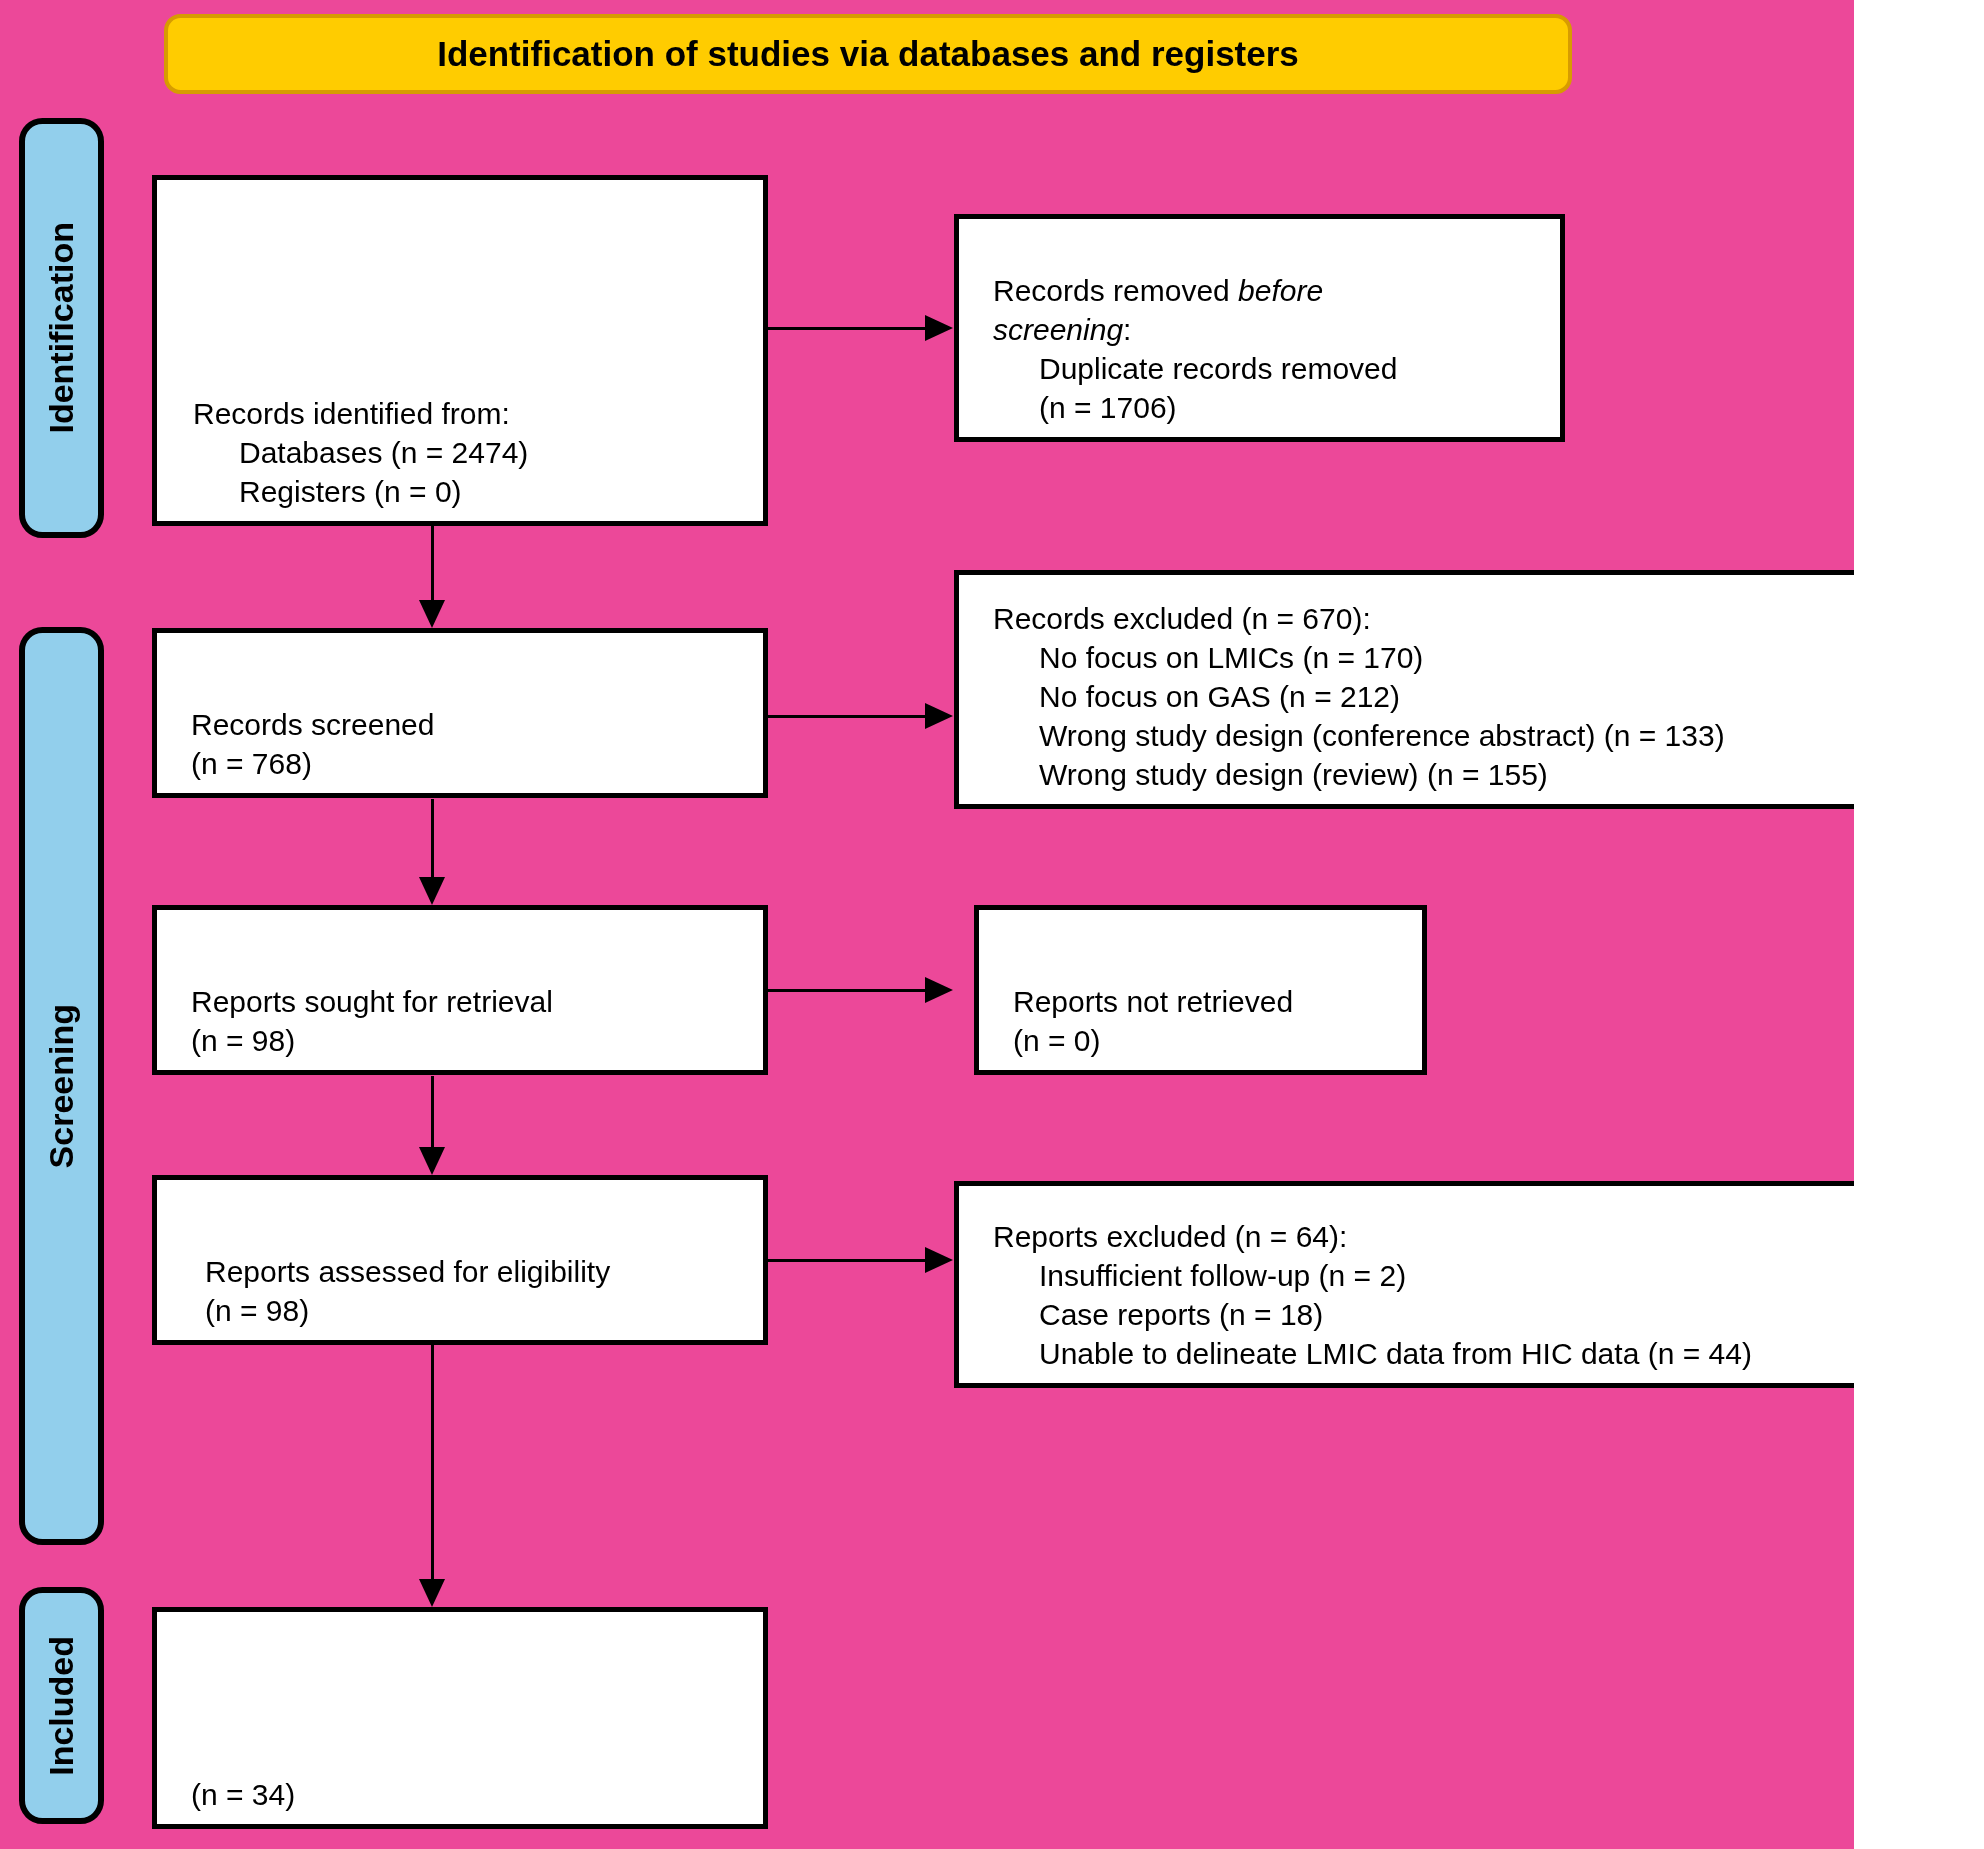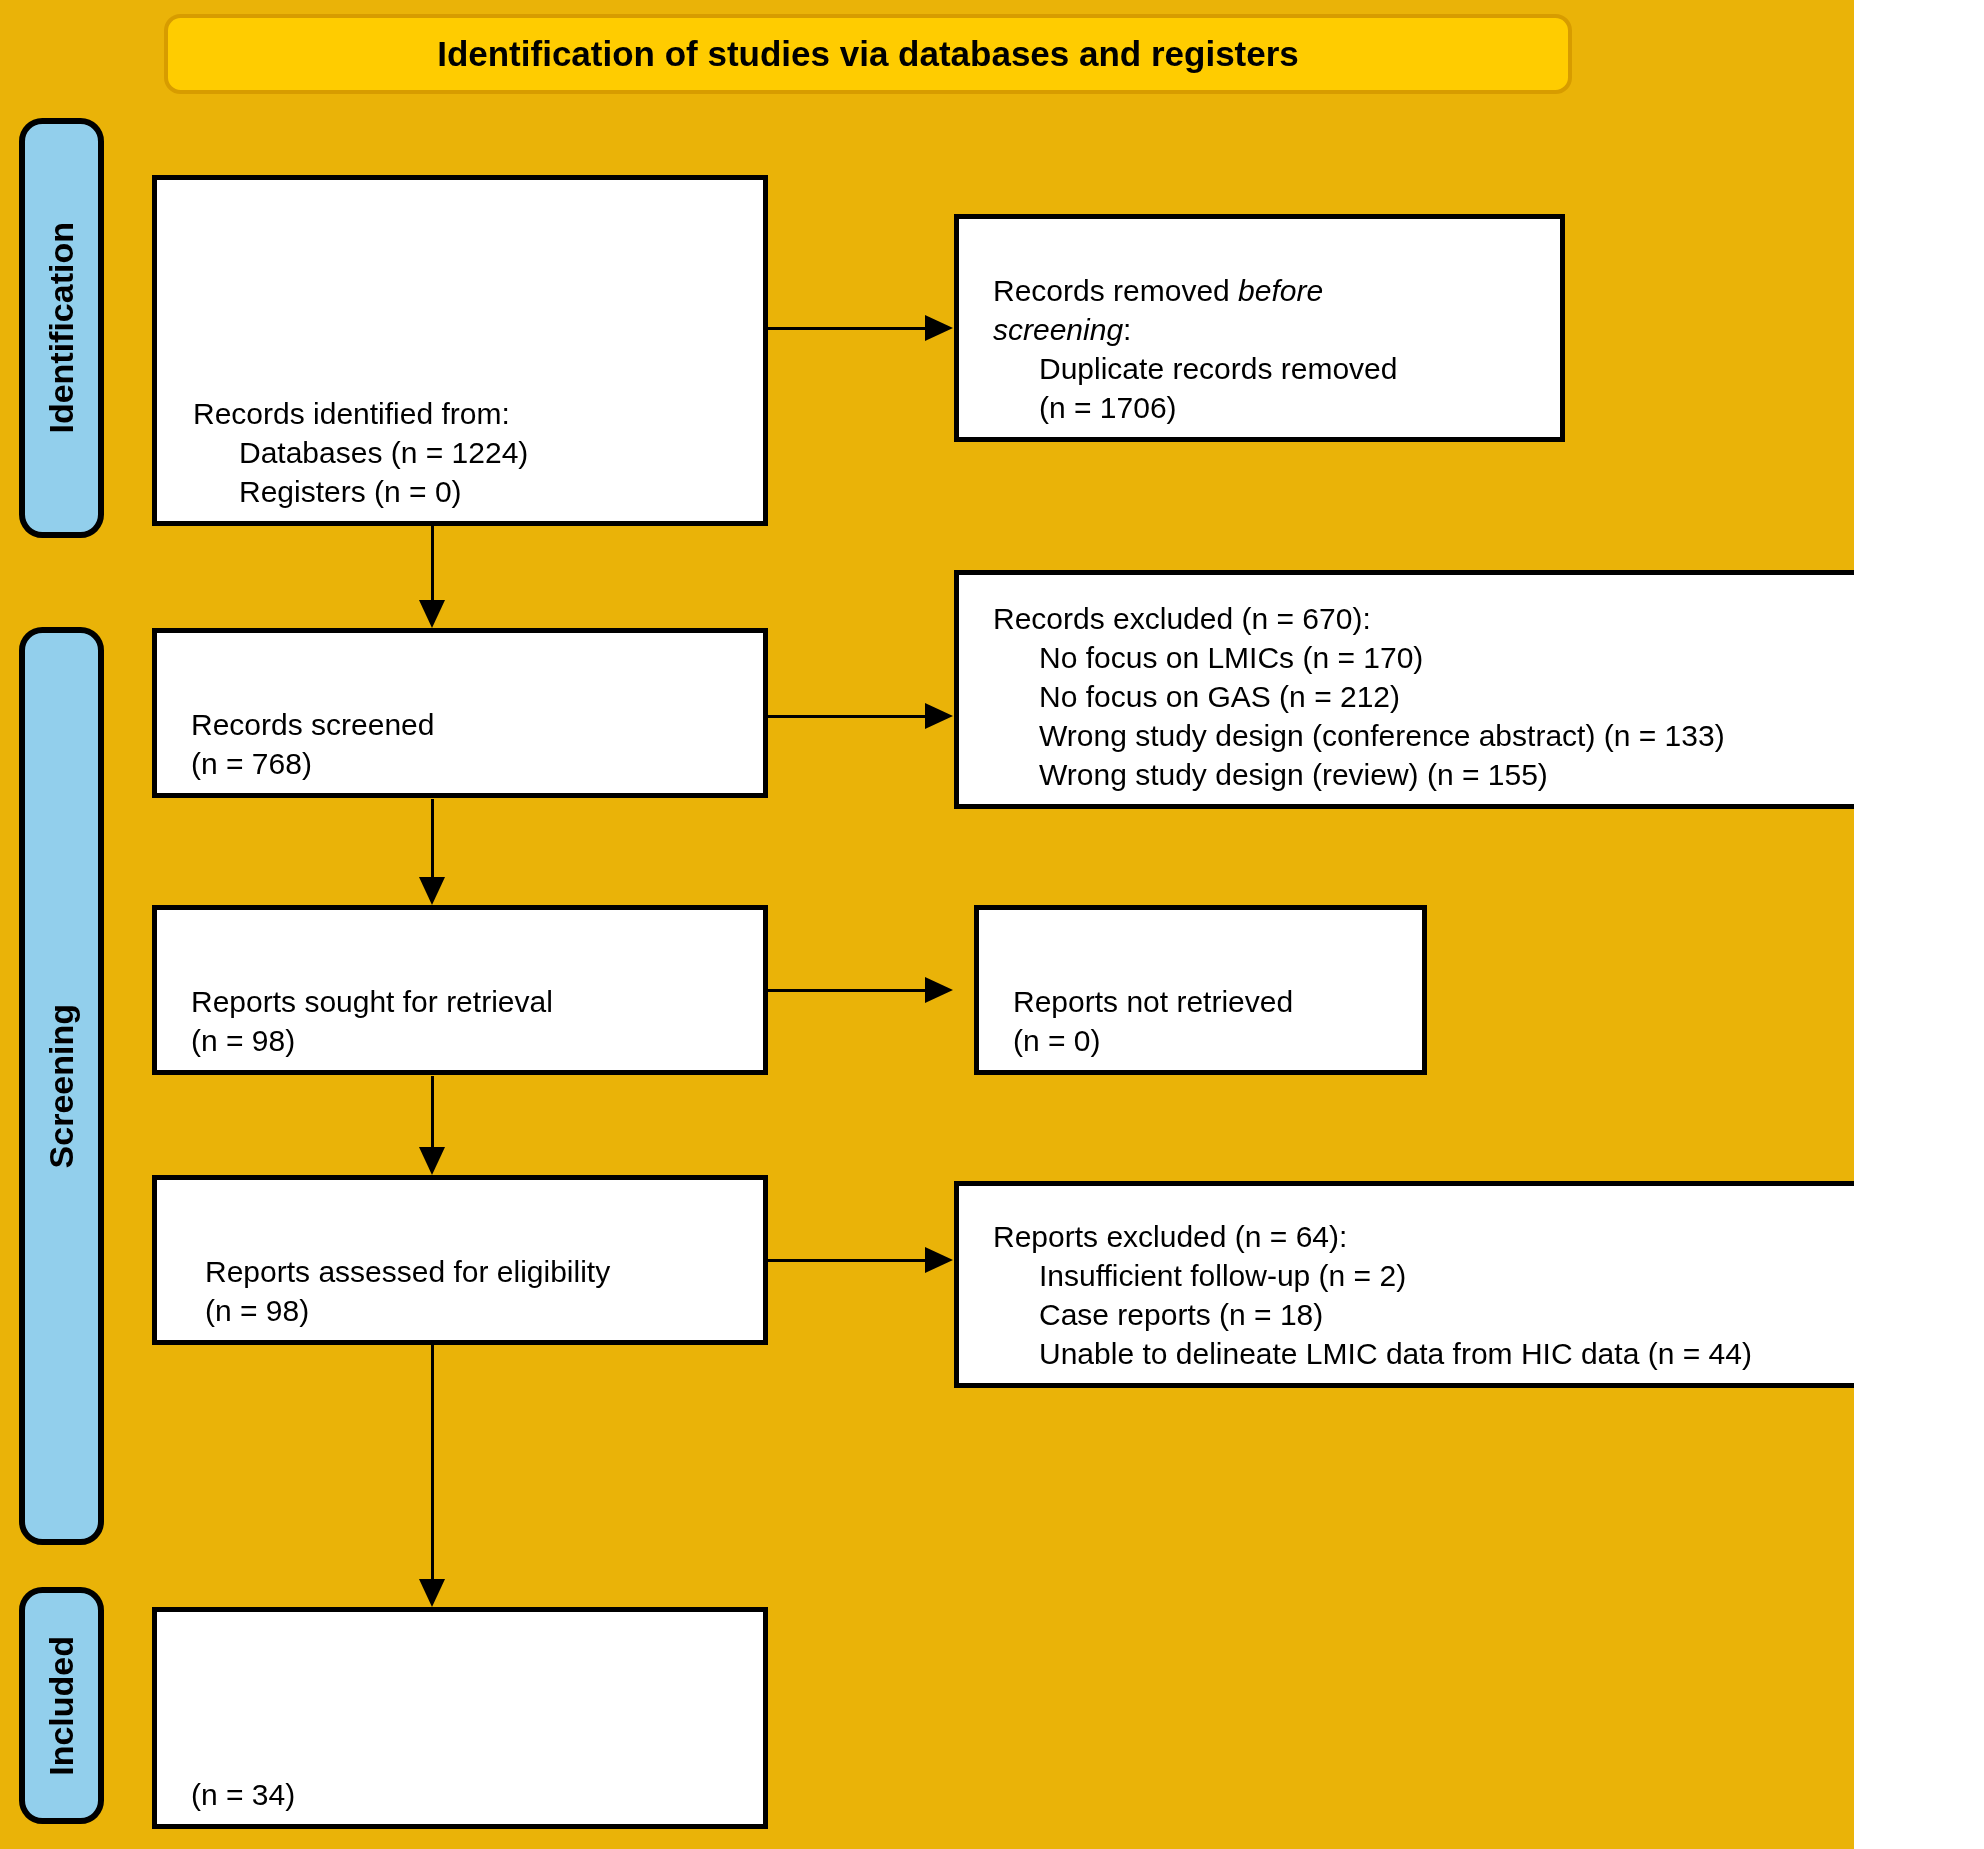--- a/index.html
+++ b/index.html
@@ -1,17 +1,17 @@
 <!DOCTYPE html>
 <html style="font-size:7.8px"><head>
 <meta charset="utf-8">
 <style>
   html,body{margin:0;padding:0;background:#ffffff;}
   .canvas{
-    position:relative;width:1854px;height:1850px;background:#eab308;
+    position:relative;width:1854px;height:1850px;background:#ec4899;
     font-family:"Liberation Sans", sans-serif;color:#000;overflow:hidden;
   }
   .banner{
     position:absolute;left:164px;top:13.6px;width:1408px;height:80px;
     background:#FFCC00;border:4.9px solid #D79C00;border-radius:16.6px;
     box-sizing:border-box;display:flex;align-items:center;justify-content:center;
     font-weight:bold;font-size:35px;
   }
   .stage{
     position:absolute;left:18.5px;width:85px;background:#92CFEC;
@@ -53,21 +53,21 @@
   </div>
   <div class="stage" style="top:627px;height:918px;">
     <span class="vtext">Screening</span>
   </div>
   <div class="stage" style="top:1587px;height:237px;">
     <span class="vtext">Included</span>
   </div>
 
   <div class="box" style="left:152px;top:175px;width:616px;height:351px;padding-left:36px;">
     <div class="line">Records identified from:</div>
-    <div class="line sub">Databases (n = 1224)</div>
+    <div class="line sub">Databases (n = 2474)</div>
     <div class="line sub">Registers (n = 0)</div>
   </div>
 
   <div class="box" style="left:954px;top:214px;width:611px;height:228px;">
     <div class="line"><span>Records removed </span><i>before</i></div>
     <div class="line"><i>screening</i><span>:</span></div>
     <div class="line sub">Duplicate records removed</div>
     <div class="line sub">(n = 1706)</div>
   </div>
 

